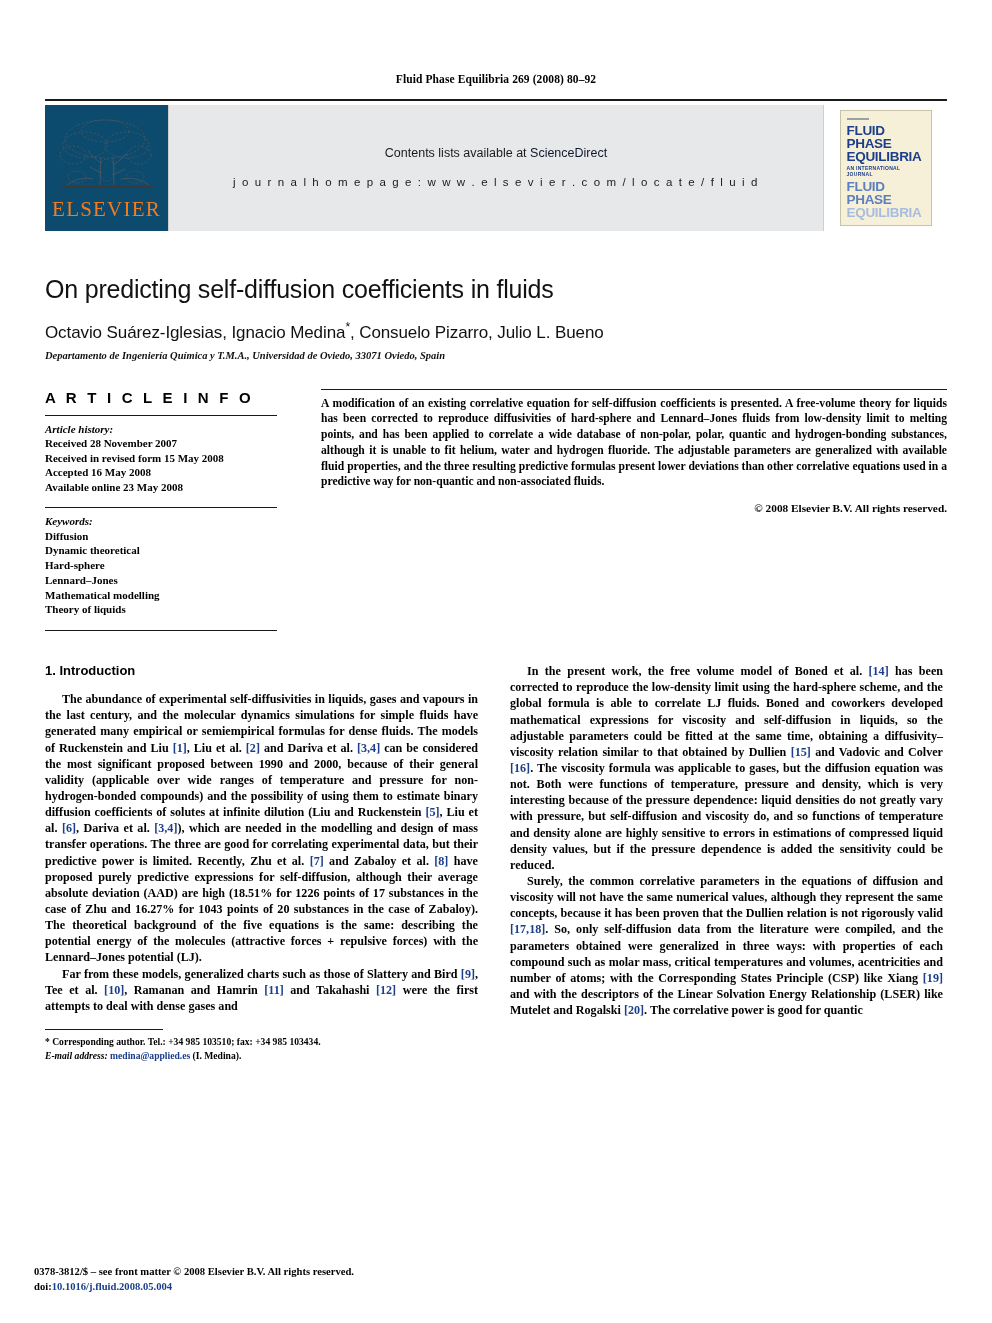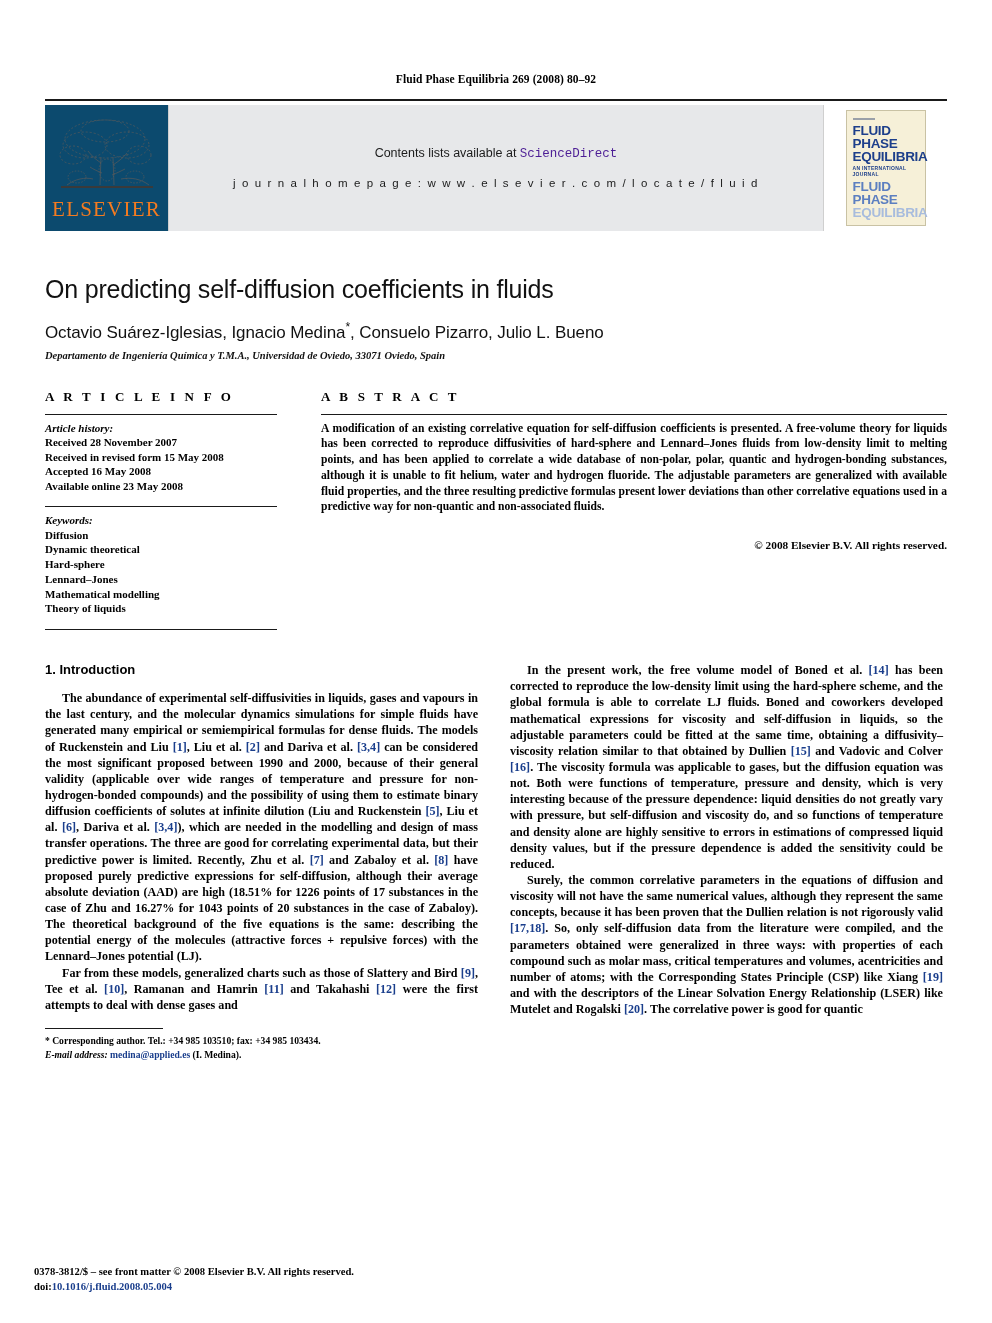--- a/index.html
+++ b/index.html
@@ -73,23 +73,22 @@
     align-items: center;
     padding: 6px 0 8px 0;
   }
   .contents-line {
     font-family: "Liberation Sans", sans-serif;
     font-size: 12.5px;
     color: #1b1b1b;
     margin-bottom: 16px;
   }
   .contents-line a {
-    color: #4c1d95;
+    color: #0f172a;
     text-decoration: none;
-    font-family: Liberation Mono, monospace;
   }
   .journal-name {
     font-family: "Liberation Serif", serif;
     font-size: 31px;
     color: #111111;
     letter-spacing: 0.2px;
     margin-bottom: 20px;
     line-height: 1;
   }
   .homepage-line {
@@ -101,21 +100,21 @@
   .cover-block {
     width: 124px;
     flex: 0 0 124px;
     display: flex;
     align-items: center;
     justify-content: center;
     background: #ffffff;
     border-left: 1px solid #cfcfcf;
   }
   .cover {
-    width: 80px;
+    width: 92px;
     height: 116px;
     background: #f6f0d8;
     border: 1px solid #c9c2a4;
     padding: 7px 6px;
     display: flex;
     flex-direction: column;
     font-family: "Liberation Sans", sans-serif;
   }
   .cover-elsevier-mini {
     width: 22px;
@@ -178,23 +177,23 @@
 
   
   .info-abstract {
     margin: 28px 45px 0 45px;
     display: flex;
     gap: 44px;
   }
   .info-col { width: 232px; flex: 0 0 232px; }
   .abstract-col { flex: 1 1 auto; }
   .sec-label {
-    font-family: Liberation Serif, serif;
-    font-weight: bold;
-    font-size: 13px;
+    font-family: Liberation Sans, sans-serif;
+    font-weight: bold;
+    font-size: 15px;
     letter-spacing: 3.2px;
     margin-bottom: 9px;
   }
   .rule-top {
     border-top: 1.6px solid #1a1a1a;
     padding-top: 6px;
   }
   .rule-mid {
     border-top: 1.6px solid #1a1a1a;
     margin-top: 13px;
@@ -218,21 +217,21 @@
   }
   .abstract-text {
     font-size: 11.6px;
     line-height: 1.36;
     text-align: justify;
     font-weight: bold;
   }
   .copyright {
     text-align: right;
     font-size: 11.3px;
-    margin-top: 24px;
+    margin-top: 12px;
     font-weight: bold;
   }
   .info-sep {
     border-bottom: 1.6px solid #1a1a1a;
     margin-top: 13px;
   }
 
   
   .body-cols {
     margin: 32px 45px 0 45px;
@@ -366,21 +365,20 @@
         <div class="kw-line">Dynamic theoretical</div>
         <div class="kw-line">Hard-sphere</div>
         <div class="kw-line">Lennard–Jones</div>
         <div class="kw-line">Mathematical modelling</div>
         <div class="kw-line">Theory of liquids</div>
       </div>
       <div class="info-sep"></div>
     </div>
 
     <div class="abstract-col">
-      <div class="sec-label">A B S T R A C T</div>
       <div class="rule-top">
         <div class="abstract-text">A modification of an existing correlative equation for self-diffusion coefficients is presented. A free-volume theory for liquids has been corrected to reproduce diffusivities of hard-sphere and Lennard–Jones fluids from low-density limit to melting points, and has been applied to correlate a wide database of non-polar, polar, quantic and hydrogen-bonding substances, although it is unable to fit helium, water and hydrogen fluoride. The adjustable parameters are generalized with available fluid properties, and the three resulting predictive formulas present lower deviations than other correlative equations used in a predictive way for non-quantic and non-associated fluids.</div>
         <div class="copyright">© 2008 Elsevier B.V. All rights reserved.</div>
       </div>
     </div>
   </div>
 
   <div class="body-cols">
 
     <div class="col">

